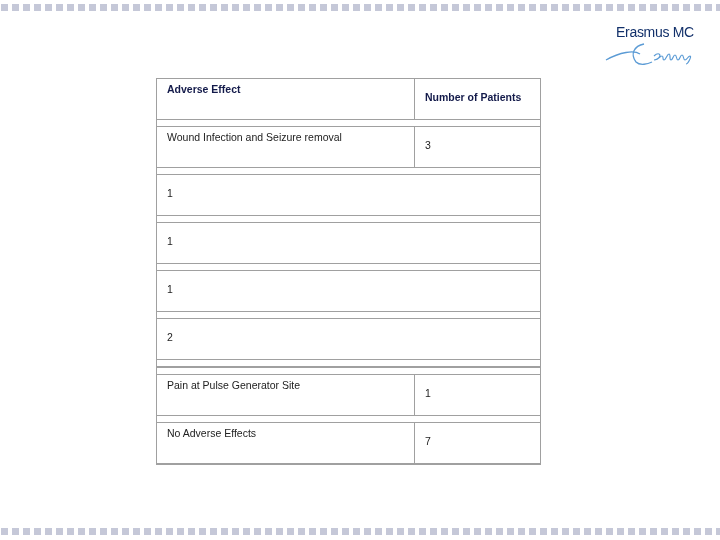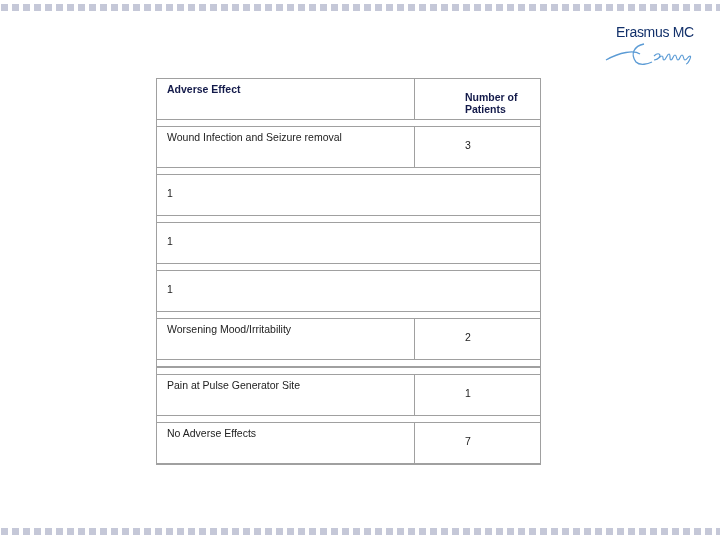--- a/index.html
+++ b/index.html
@@ -5,21 +5,21 @@
   html, body { margin:0; padding:0; }
   body { width:720px; height:540px; background:#ffffff; position:relative; overflow:hidden; font-family:"Liberation Sans", sans-serif; }
   .dots { position:absolute; left:0; width:720px; height:8px; display:flex; gap:4px; padding-left:1px; overflow:hidden; }
   .dots.top { top:4px; }
   .dots.bottom { top:528px; }
   .dot { flex:0 0 7px; height:7px; background:#c5c8d8; }
   .logo { position:absolute; left:600px; top:22px; width:110px; height:48px; }
   .logo-text { position:absolute; left:16px; top:2px; font-size:14px; font-weight:normal; color:#12306a; letter-spacing:-0.3px; white-space:nowrap; }
   .logo-script { position:absolute; left:0; top:18px; }
   .tbl { position:absolute; left:156px; top:78px; width:383px; border-left:1px solid #a0a0a0; border-right:1px solid #a0a0a0; border-bottom:2px solid #a0a0a0; border-top:1px solid #a0a0a0; }
-  .row { position:relative; height:40px; display:flex;gap:40px; }
+  .row { position:relative; height:40px; display:flex; }
   .gap { height:6px; border-top:1px solid #a0a0a0; border-bottom:1px solid #a0a0a0; }
   .c1 { width:258px; border-right:1px solid #a0a0a0; padding:4px 0 0 10px; box-sizing:border-box; font-size:10.5px; color:#222; }
   .c2 { flex:1; padding:4px 0 0 10px; box-sizing:border-box; font-size:10.5px; color:#222;margin-top:8px; }
   .hdr .c1, .hdr .c2 { font-weight:bold; color:#131a4a; }
   .hdr { height:40px; }
 </style>
 </head>
 <body>
 
 <div class="dots top">
@@ -186,21 +186,20 @@
       <div class="gap"></div>
       <div class="row">
         <div class="c2">1</div>
       </div>
       <div class="gap"></div>
       <div class="row">
         <div class="c2">1</div>
       </div>
       <div class="gap"></div>
       <div class="row">
-        <div class="c1">Worsening Mood/Irritability</div>
         <div class="c2">2</div>
       </div>
       <div class="gap"></div>
       <div class="gap"></div>
       <div class="row">
         <div class="c1">Pain at Pulse Generator Site</div>
         <div class="c2">1</div>
       </div>
       <div class="gap"></div>
       <div class="row">

